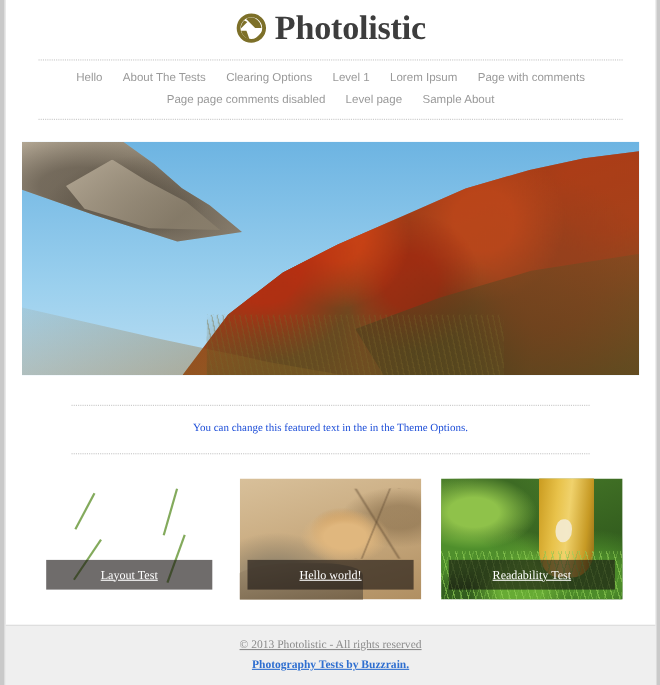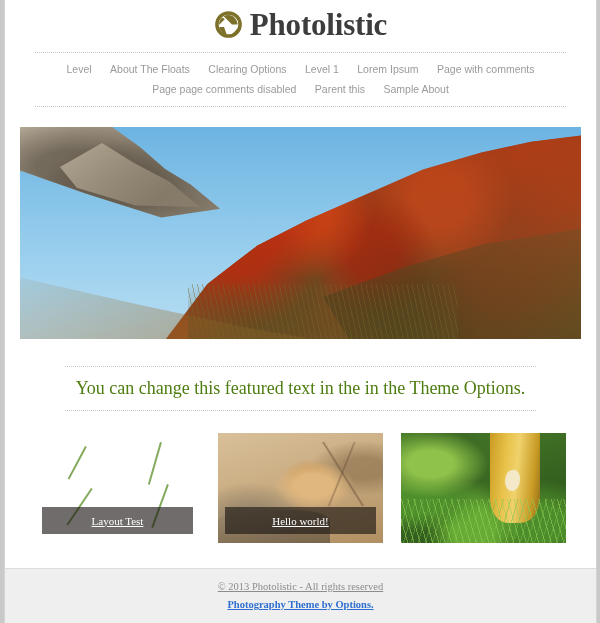--- a/index.html
+++ b/index.html
@@ -27,21 +27,21 @@
     overflow: hidden;
   }
 
   
   .header {
     padding-top: 9px;
     text-align: center;
   }
   .logo-row {
     display: inline-flex;
-    align-items: center;
+    align-items: flex-end;
     justify-content: center;
     gap: 7px;
     text-decoration: none;
   }
   .aperture {
     width: 29px;
     height: 29px;
     flex: 0 0 29px;
     display: block;
   }
@@ -170,22 +170,22 @@
   
   .featured {
     margin: 27px 60px 0 60px;
     border-top: 1px dotted #c6c6c6;
     border-bottom: 1px dotted #c6c6c6;
     padding: 12px 0 13px 0;
     text-align: center;
   }
   .featured-text {
     font-family: "Liberation Serif", serif;
-    font-size: 18px;
-    color: #4d7c0f;
+    font-size: 10px;
+    color: #1d4ed8;
     line-height: 18px;
   }
 
   
   .thumbs {
     margin: 22px 30px 0 30px;
     display: flex;
     justify-content: space-between;
   }
   .thumb {
@@ -347,28 +347,28 @@
             <path d="M54.6 86.9C69 85.3 80.7 74.9 84.1 61.3L63.8 81.8z"></path>
           </g>
         </svg>
       </span>
       <span class="site-title">Photolistic</span>
     </a>
   </div>
 
   <nav class="nav">
     <ul>
-      <li><a href="#">Level</a></li>
-      <li><a href="#">About The Floats</a></li>
+      <li><a href="#">Hello</a></li>
+      <li><a href="#">About The Tests</a></li>
       <li><a href="#">Clearing Options</a></li>
       <li><a href="#">Level 1</a></li>
       <li><a href="#">Lorem Ipsum</a></li>
       <li><a href="#">Page with comments</a></li>
       <li><a href="#">Page page comments disabled</a></li>
-      <li><a href="#">Parent this</a></li>
+      <li><a href="#">Level page</a></li>
       <li><a href="#">Sample About</a></li>
     </ul>
   </nav>
 
   <div class="hero-wrap">
     <div class="hero">
       <div class="hero-sky"></div>
       <div class="hero-hill"></div>
       <div class="hero-hill-shade"></div>
       <div class="hero-peak"></div>
@@ -406,22 +406,25 @@
         <span>Hello world!</span>
       </span>
     </a>
 
     <a class="thumb" href="#">
       <span class="thumb-img img-moss">
         <span class="mushroom-stem"></span>
         <span class="mushroom-spot"></span>
         <span class="moss-blades"></span>
       </span>
+      <span class="thumb-caption">
+        <span>Readability Test</span>
+      </span>
     </a>
 
   </div>
 
   <div class="footer">
     <div class="copyright">© 2013 Photolistic - All rights reserved</div>
-    <a class="credit" href="#">Photography Theme by Options.</a>
+    <a class="credit" href="#">Photography Tests by Buzzrain.</a>
   </div>
 
 </div>
 
 </body></html>

